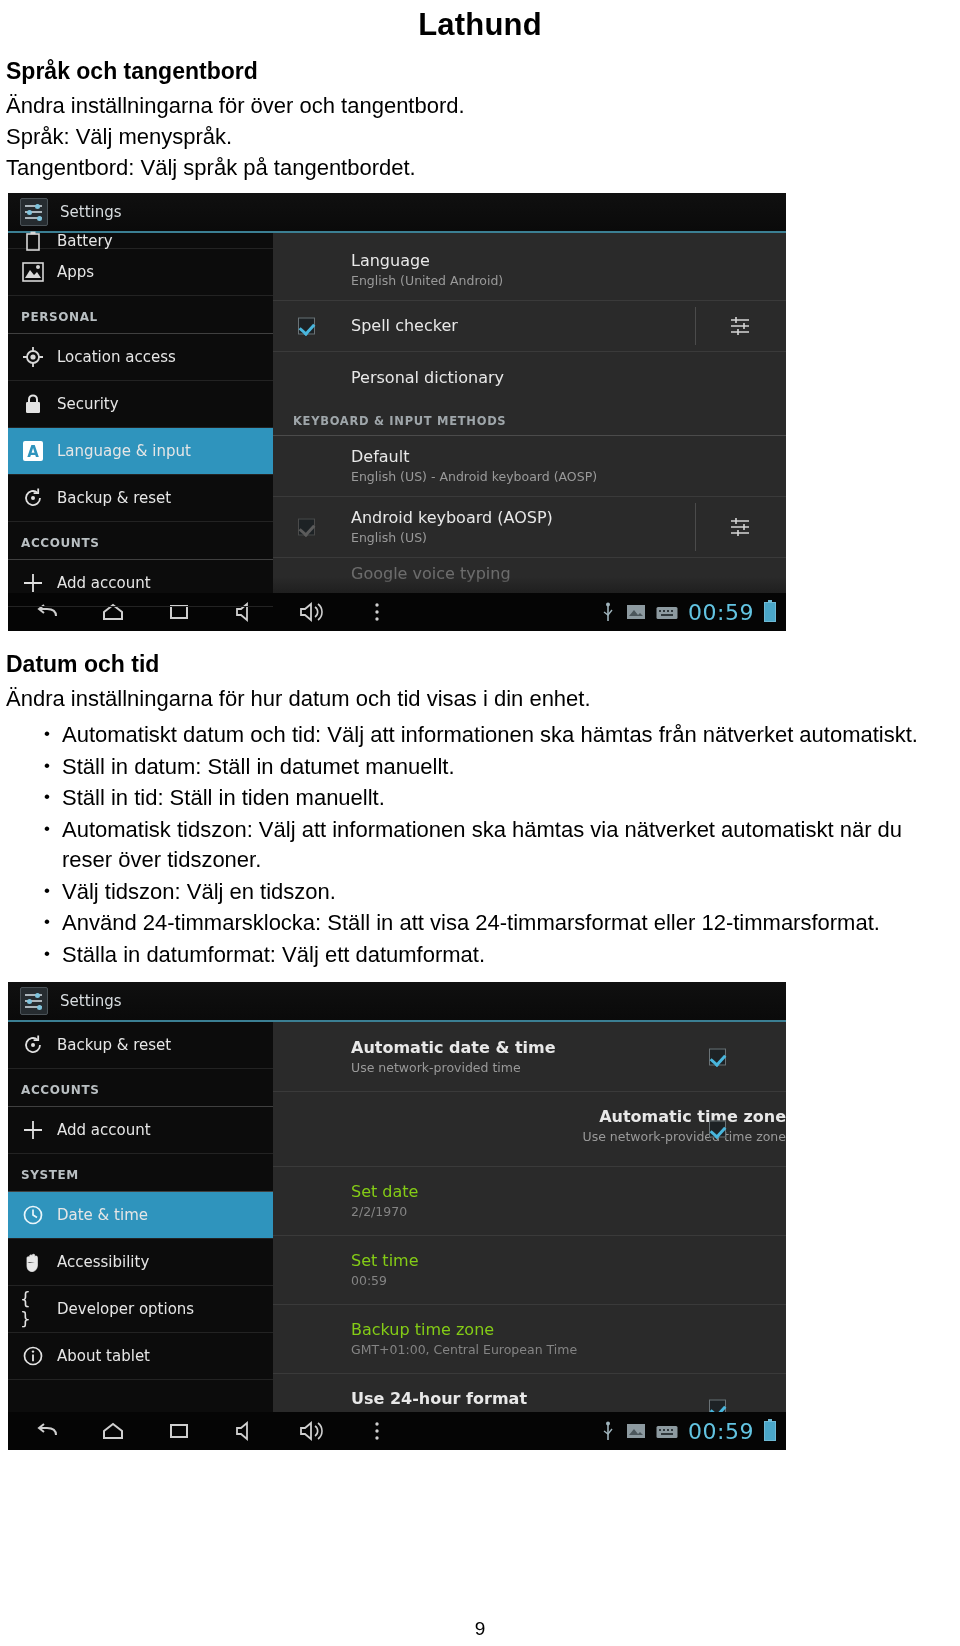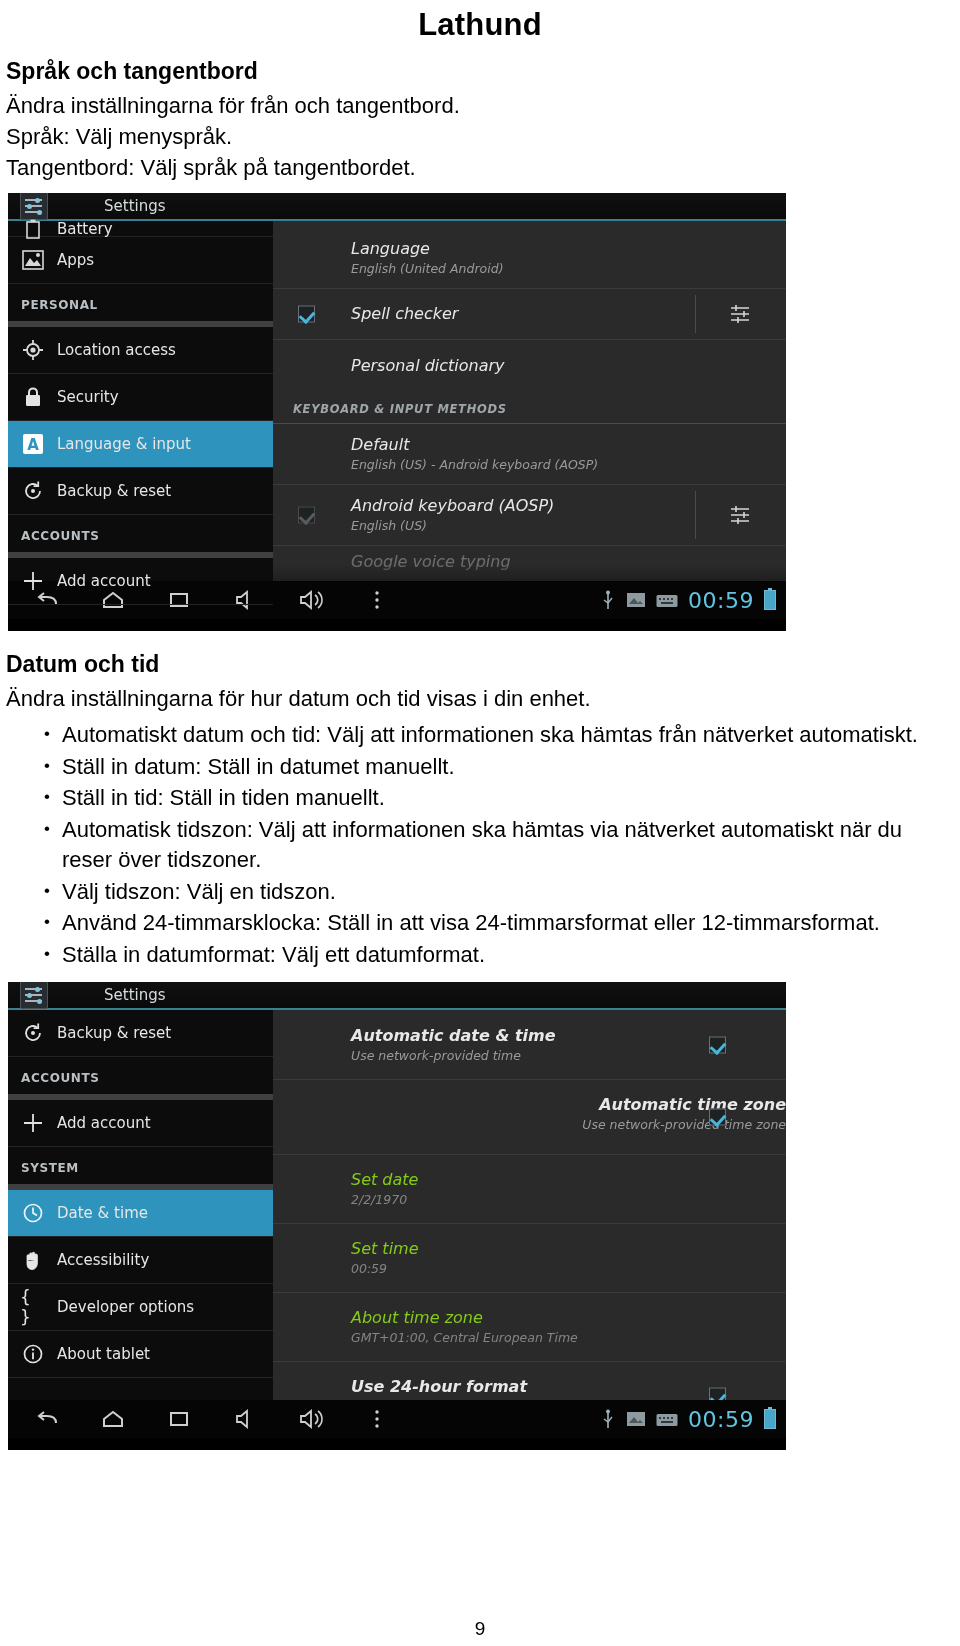--- a/index.html
+++ b/index.html
@@ -65,28 +65,27 @@
   .shot {
     position: relative;
     width: 778px;
     background: #000;
     margin: 10px 0 0 2px;
     box-sizing: border-box;
     font-family: "DejaVu Sans", sans-serif;
     overflow: hidden;
   }
   .shot .actionbar {
-    height: 28px;
+    height: 40px;
     background: linear-gradient(#101010, #0a0a0a);
     display: flex;
     align-items: center;
     padding-left: 12px;
     border-bottom: 2px solid #3b7f93;
     box-sizing: border-box;
-    gap: 44px;
   }
   .settings-icon {
     width: 26px; height: 26px;
     border: 1px solid #4a5257;
     background: #262c30;
     border-radius: 2px;
     position: relative;
     flex: none;
   }
   .settings-icon i {
@@ -123,21 +122,20 @@
     width: 265px;
     background: #0c0c0c;
     flex: none;
     position: relative;
     z-index: 2;
   }
   .pane-right {
     flex: 1;
     background: #2a2a2a;
     position: relative;
-    font-style: italic;
   }
 
   .nav-row {
     height: 47px;
     display: flex;
     align-items: center;
     padding-left: 12px;
     border-bottom: 1px solid #232323;
     box-sizing: border-box;
     color: #e6e6e6;
@@ -157,21 +155,21 @@
     justify-content: center;
     font-size: 18px;
   }
   .nav-row .lbl { white-space: nowrap; }
   .nav-head {
     color: #b9bfc2;
     font-size: 12px;
     font-weight: bold;
     letter-spacing: 0.6px;
     padding: 14px 0 9px 13px;
-    border-bottom: 6px solid #404040;
+    border-bottom: 1px solid #404040;
   }
 
   
   .pr-row {
     padding: 11px 0 11px 78px;
     border-bottom: 1px solid #3a3a3a;
     position: relative;
     box-sizing: border-box;
   }
   .pr-row.noline { border-bottom: none; }
@@ -309,21 +307,21 @@
   }
 </style>
 </head>
 <body>
 
 <h1 class="page-title">Lathund</h1>
 
 <div class="doc-body">
 
   <div class="section-head">Språk och tangentbord</div>
-  <p class="para">Ändra inställningarna för från och tangentbord.</p>
+  <p class="para">Ändra inställningarna för över och tangentbord.</p>
   <p class="para">Språk: Välj menyspråk.</p>
   <p class="para">Tangentbord: Välj språk på tangentbordet.</p>
 
   <div class="shot" style="height:438px;">
     <div class="actionbar">
       <span class="settings-icon">
         <i class="s1"></i>
           <i class="s2"></i>
           <i class="s3"></i>
         <b class="k1"></b>
@@ -635,21 +633,21 @@
           <div class="pr-title">Set date</div>
           <div class="pr-sub">2/2/1970</div>
         </div>
 
         <div class="pr-row dim" style="padding-top:15px;padding-bottom:15px;">
           <div class="pr-title">Set time</div>
           <div class="pr-sub">00:59</div>
         </div>
 
         <div class="pr-row dim" style="padding-top:15px;padding-bottom:15px;">
-          <div class="pr-title">About time zone</div>
+          <div class="pr-title">Backup time zone</div>
           <div class="pr-sub">GMT+01:00, Central European Time</div>
         </div>
 
         <div class="pr-row noline" style="padding-top:15px;padding-bottom:15px;">
           <div class="pr-title bold">Use 24-hour format</div>
           <div class="pr-sub">13:00</div>
           <span class="cb on right"></span>
         </div>
       </div>
     </div>

